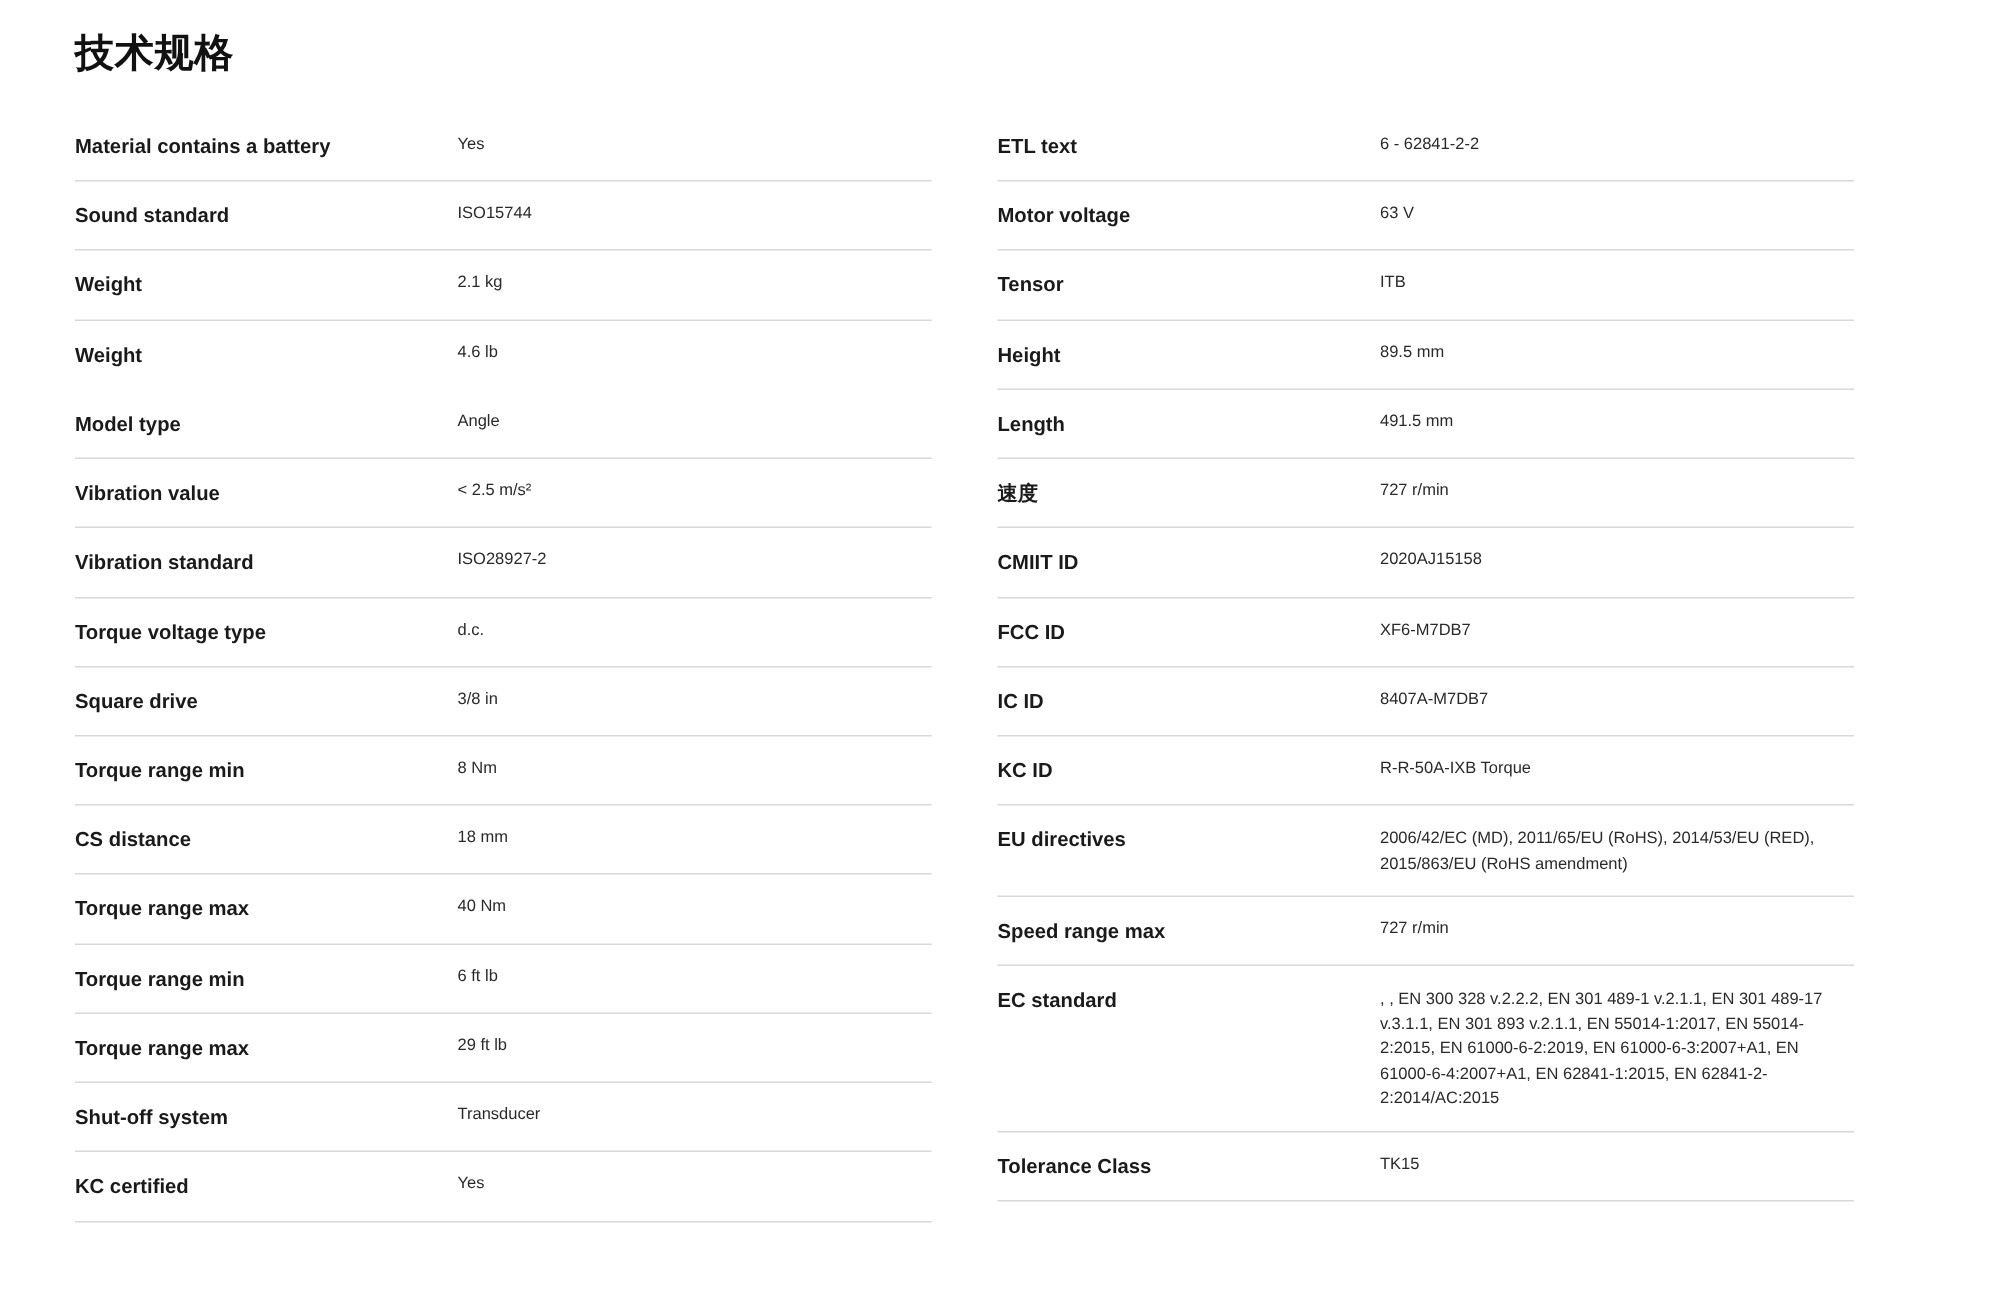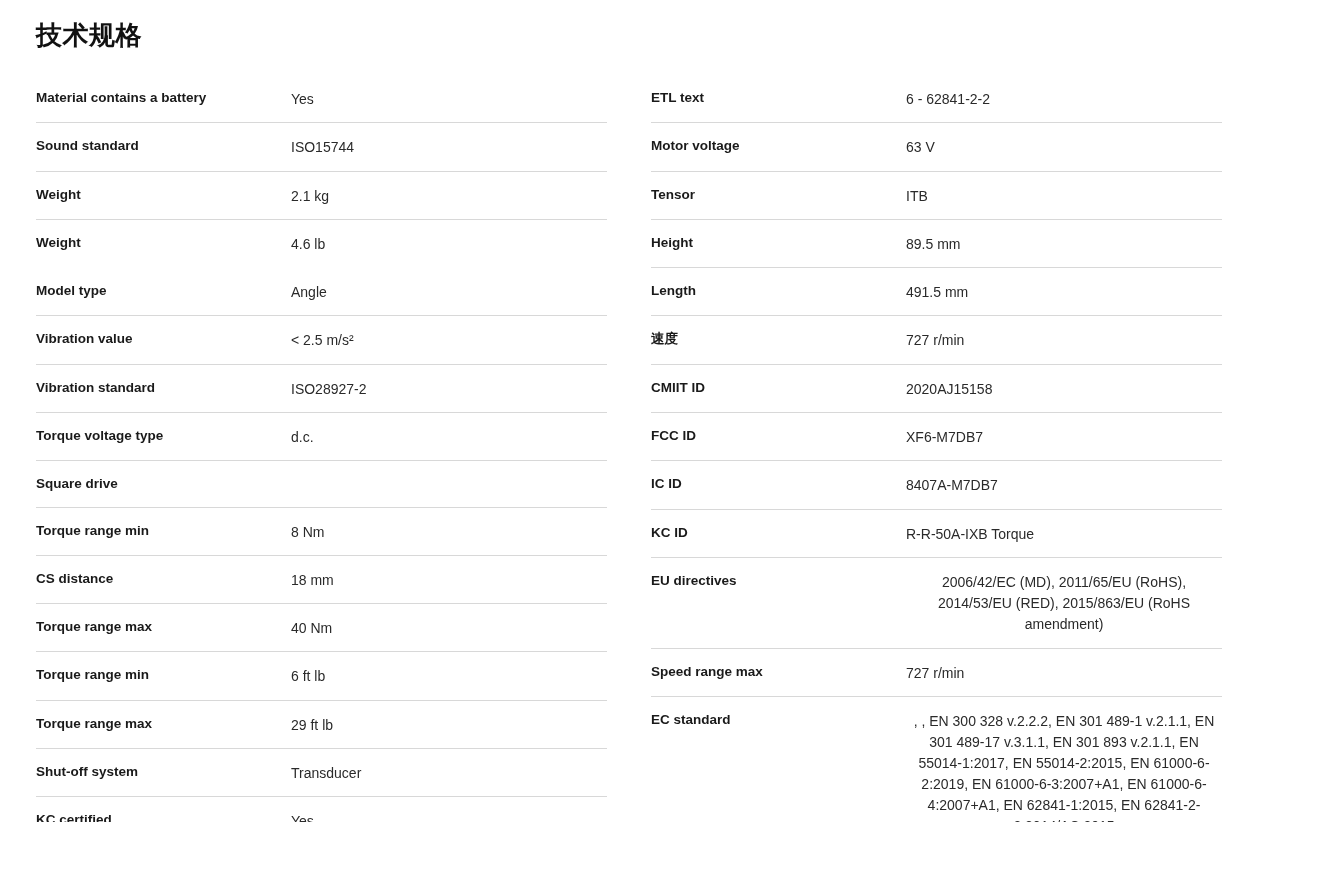--- a/index.html
+++ b/index.html
@@ -8,21 +8,21 @@
     padding: 0;
     width: 1335px;
     height: 870px;
     background: #ffffff;
     font-family: "Liberation Sans", sans-serif;
     color: #1a1a1a;
   }
   .page {
     width: 1335px;
     height: 822px;
-    padding: 18px 46px 0 36px;
+    padding: 18px 46px 0 50px;
     overflow: hidden;
   }
   .page-title {
     font-size: 26px;
     font-weight: bold;
     letter-spacing: 0.5px;
     margin: 0 0 22px 0;
     color: #111111;
   }
   .spec-columns {
@@ -50,26 +50,26 @@
     flex: 0 0 255px;
     width: 255px;
     font-size: 13.5px;
     font-weight: bold;
     color: #1a1a1a;
     line-height: 1.35;
     padding-right: 10px;
   }
   .spec-value {
     flex: 1 1 auto;
-    font-size: 14px;
+    font-size: 11px;
     font-weight: normal;
     color: #2a2a2a;
     line-height: 1.45;
   }
-  .spec-row.tall .spec-value { line-height: 1.5; text-align: center; }
+  .spec-row.tall .spec-value { line-height: 1.5; }
 </style>
 </head>
 <body>
 
 <div class="page">
 
   <h1 class="page-title">技术规格</h1>
 
   <div class="spec-columns">
 
@@ -101,20 +101,21 @@
       <div class="spec-row">
         <div class="spec-label">Vibration standard</div>
         <div class="spec-value">ISO28927-2</div>
       </div>
       <div class="spec-row">
         <div class="spec-label">Torque voltage type</div>
         <div class="spec-value">d.c.</div>
       </div>
       <div class="spec-row">
         <div class="spec-label">Square drive</div>
+        <div class="spec-value">3/8 in</div>
       </div>
       <div class="spec-row">
         <div class="spec-label">Torque range min</div>
         <div class="spec-value">8 Nm</div>
       </div>
       <div class="spec-row">
         <div class="spec-label">CS distance</div>
         <div class="spec-value">18 mm</div>
       </div>
       <div class="spec-row">

